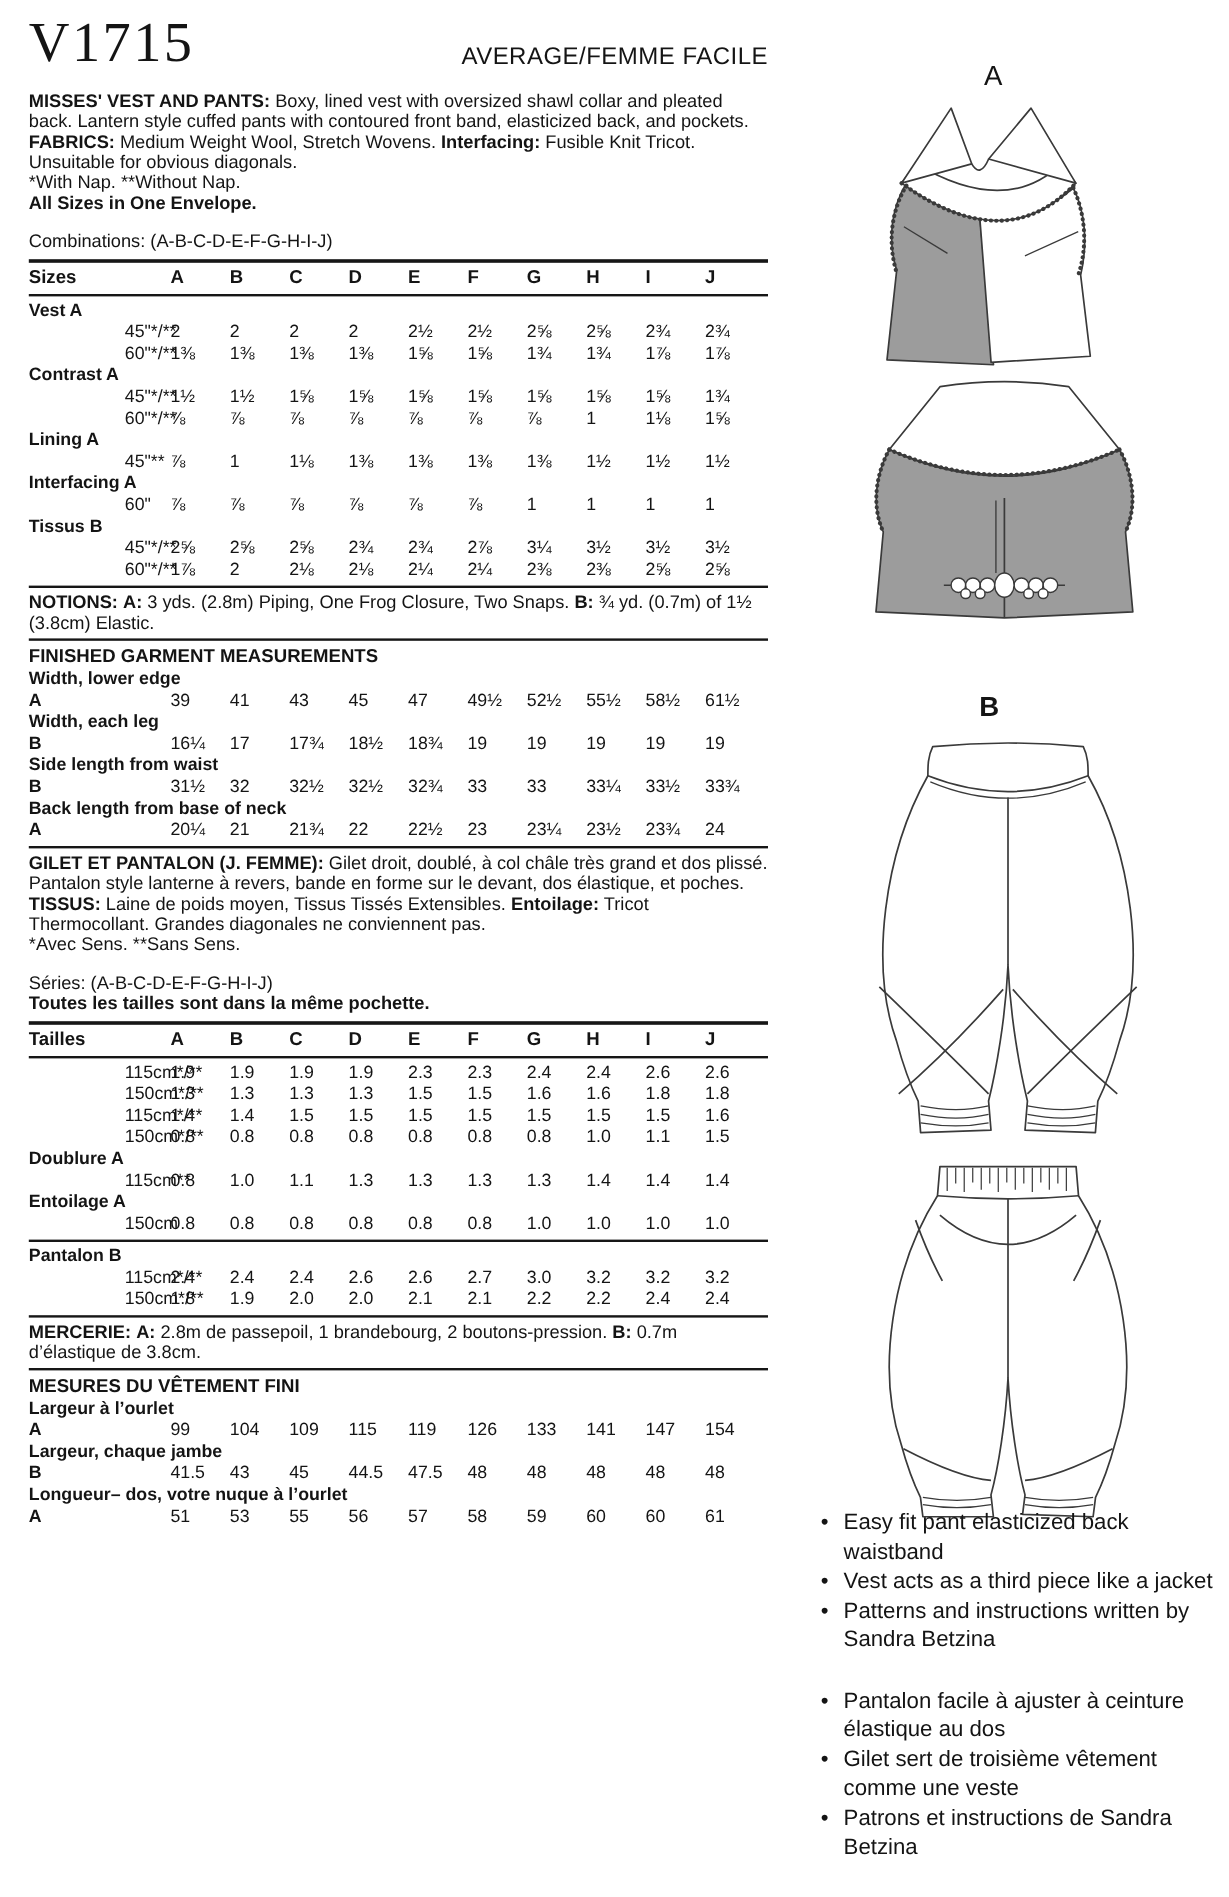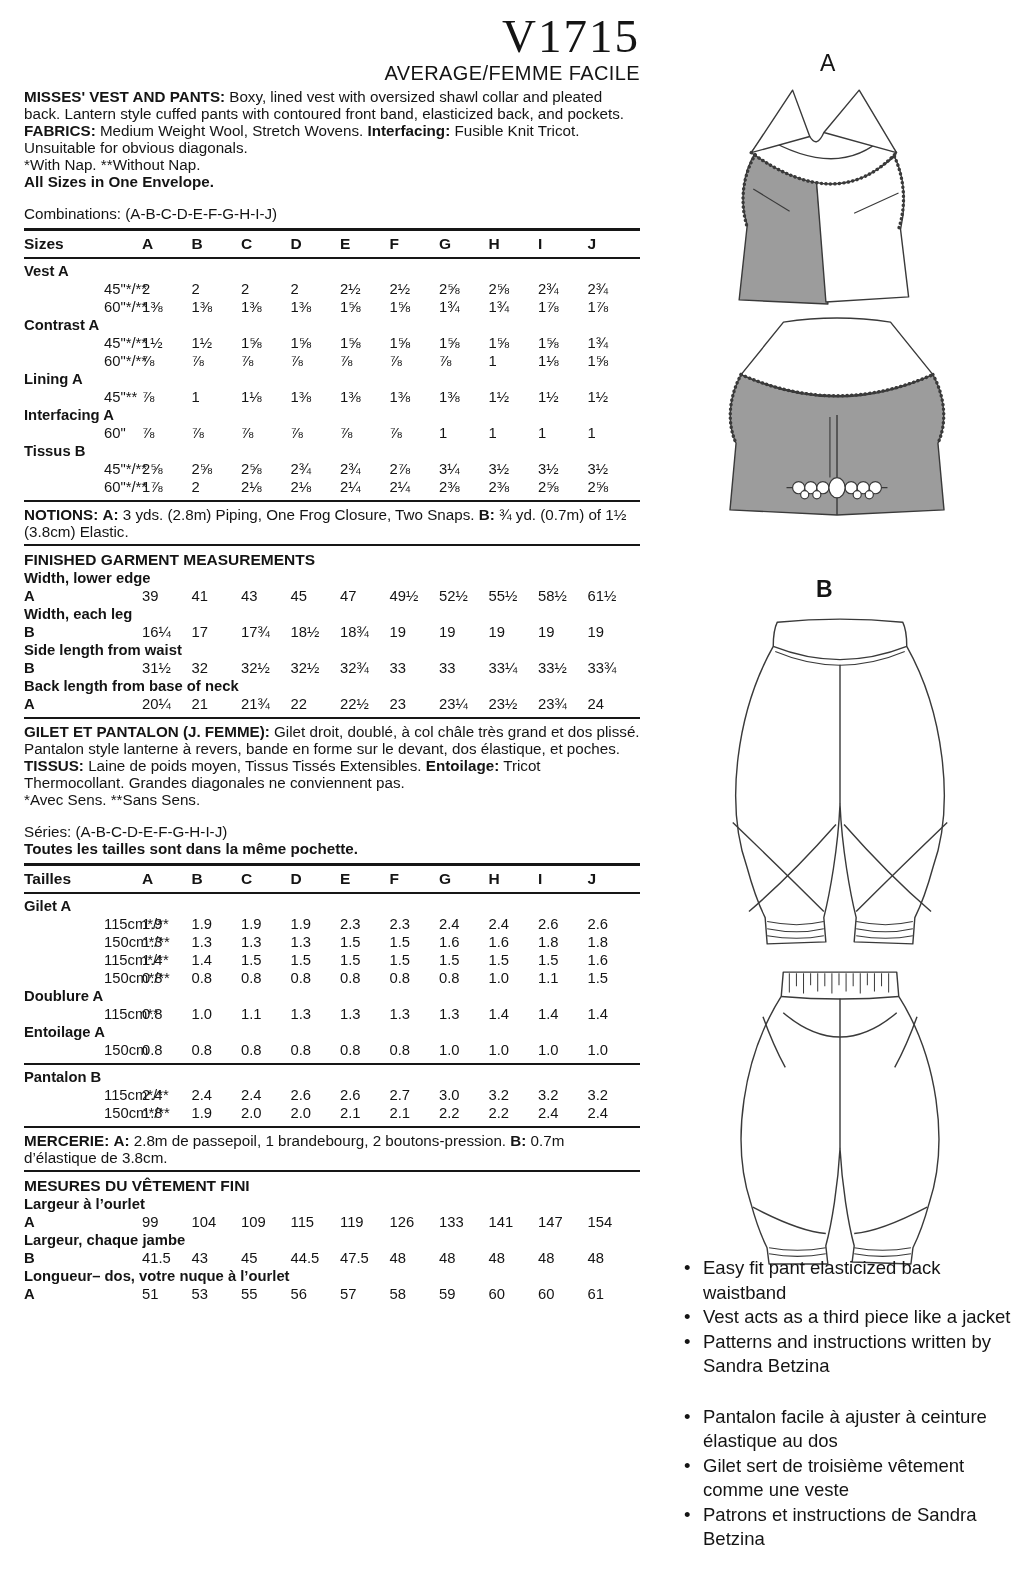--- a/index.html
+++ b/index.html
@@ -1,25 +1,25 @@
 <!DOCTYPE html>
 <html><head>
 <meta charset="utf-8">
 <style>
   html,body{margin:0;padding:0;background:#ffffff;}
   body{width:1024px;height:1581px;position:relative;font-family:"Liberation Sans",sans-serif;color:#141414;overflow:hidden;}
   .left{position:absolute;left:24px;top:10px;width:616px;}
   .right{position:absolute;left:658px;top:0;width:366px;height:1581px;}
 
-  .title-row{display:flex;justify-content:space-between;align-items:flex-end;flex-direction:column;}
+  .title-row{display:flex;justify-content:space-between;align-items:flex-end;}
   .title-row h1{margin:0;font-family:"Liberation Serif",serif;font-weight:400;font-size:47px;line-height:52px;letter-spacing:2px;}
   .difficulty{font-size:20px;letter-spacing:0.4px;padding-bottom:3px;}
 
   p{margin:0;}
-  .desc{font-size:15.2px;line-height:17px;}
+  .desc{margin-top:14px;font-size:15.2px;line-height:17px;}
   .desc .b, .b{font-weight:bold;}
   .nap{font-size:15.2px;line-height:17px;}
   .combo{margin-top:15px;font-size:15.2px;line-height:17px;}
   .combo.bold{font-weight:bold;margin-top:0;}
 
   .rule{border-top:2px solid #161616;margin:3px 0;}
   .rule.heavy{border-top-width:3px;margin-top:6px;}
   .rule.mid{margin:4px 0;}
 
   .trow{display:flex;align-items:baseline;font-size:14.8px;line-height:18px;}
@@ -327,24 +327,20 @@
       <div class="cell">E</div>
       <div class="cell">F</div>
       <div class="cell">G</div>
       <div class="cell">H</div>
       <div class="cell">I</div>
       <div class="cell">J</div>
     </div>
     <div class="rule"></div>
     <div class="tbody">
 
-        <div class="trow group">
-          <div class="lbl">Gilet A</div>
-
-        </div>
 
         <div class="trow data">
           <div class="lbl">115cm*/**</div>
           <div class="cell">1.9</div>
           <div class="cell">1.9</div>
           <div class="cell">1.9</div>
           <div class="cell">1.9</div>
           <div class="cell">2.3</div>
           <div class="cell">2.3</div>
           <div class="cell">2.4</div>

